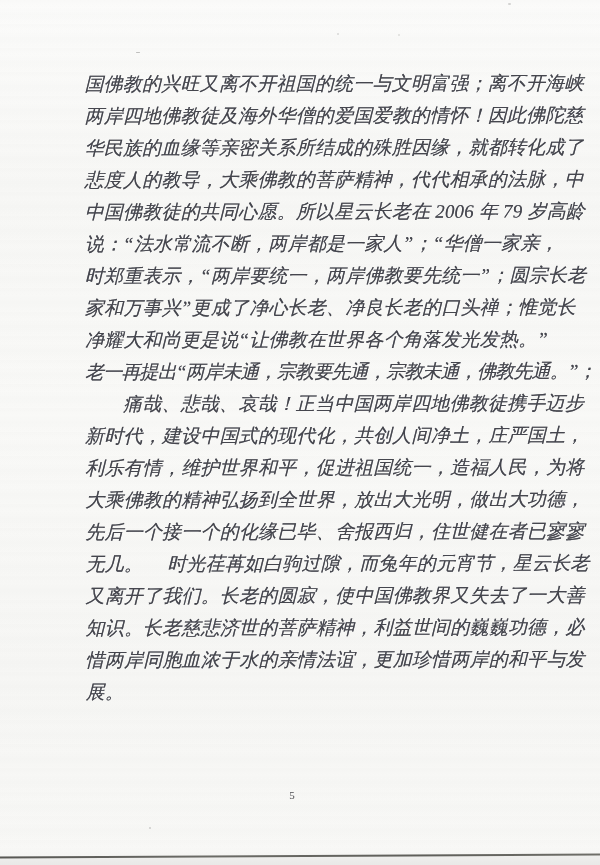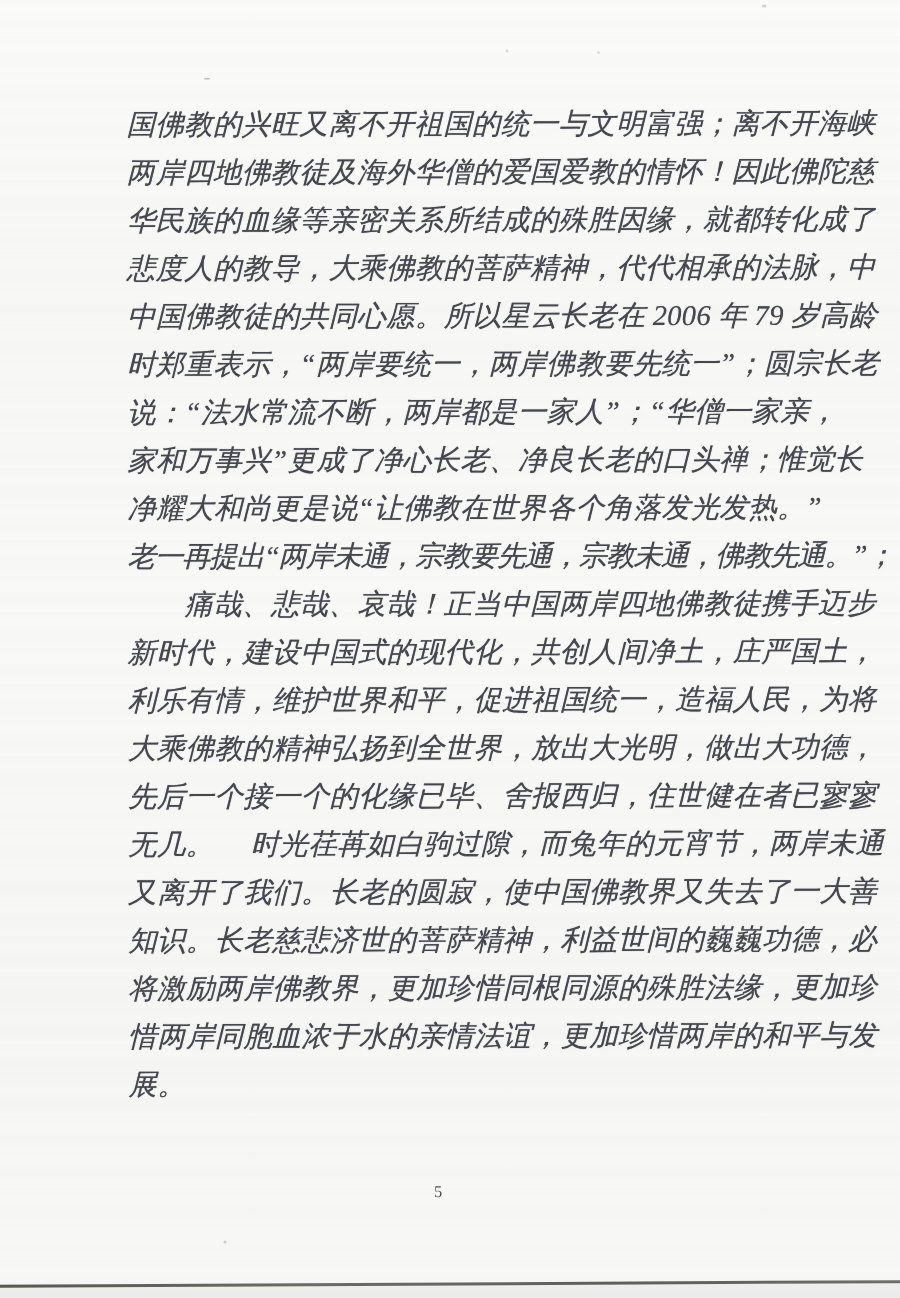--- a/index.html
+++ b/index.html
@@ -94,34 +94,33 @@
 
 <div class="scan-page">
   <div class="scan-texture"></div>
 
   <div class="text-block">
     <div class="line">国佛教的兴旺又离不开祖国的统一与文明富强；离不开海峡</div>
     <div class="line">两岸四地佛教徒及海外华僧的爱国爱教的情怀！因此佛陀慈</div>
     <div class="line">华民族的血缘等亲密关系所结成的殊胜因缘，就都转化成了</div>
     <div class="line">悲度人的教导，大乘佛教的菩萨精神，代代相承的法脉，中</div>
     <div class="line">中国佛教徒的共同心愿。所以星云长老在 2006 年 79 岁高龄</div>
+    <div class="line">说：“法水常流不断，两岸都是一家人”；“华僧一家亲，</div>
     <div class="line">时郑重表示，“两岸要统一，两岸佛教要先统一”；圆宗长老</div>
-    <div class="line">说：“法水常流不断，两岸都是一家人”；“华僧一家亲，</div>
     <div class="line">家和万事兴”更成了净心长老、净良长老的口头禅；惟觉长</div>
     <div class="line">净耀大和尚更是说“让佛教在世界各个角落发光发热。”</div>
     <div class="line tight">老一再提出“两岸未通，宗教要先通，宗教未通，佛教先通。”；</div>
     <div class="line indent">痛哉、悲哉、哀哉！正当中国两岸四地佛教徒携手迈步</div>
     <div class="line">新时代，建设中国式的现代化，共创人间净土，庄严国土，</div>
     <div class="line">利乐有情，维护世界和平，促进祖国统一，造福人民，为将</div>
     <div class="line">大乘佛教的精神弘扬到全世界，放出大光明，做出大功德，</div>
     <div class="line">先后一个接一个的化缘已毕、舍报西归，住世健在者已寥寥</div>
-    <div class="line">无几。　 时光荏苒如白驹过隙，而兔年的元宵节，两岸未通</div>
+    <div class="line">无几。　 时光荏苒如白驹过隙，而兔年的元宵节，星云长老</div>
     <div class="line">又离开了我们。长老的圆寂，使中国佛教界又失去了一大善</div>
     <div class="line">知识。长老慈悲济世的菩萨精神，利益世间的巍巍功德，必</div>
-    <div class="line">将激励两岸佛教界，更加珍惜同根同源的殊胜法缘，更加珍</div>
     <div class="line">惜两岸同胞血浓于水的亲情法谊，更加珍惜两岸的和平与发</div>
     <div class="line">展。</div>
   </div>
 
   <div class="page-number">5</div>
 
   <div class="speck s1"></div>
   <div class="speck s2"></div>
   <div class="speck s3"></div>
   <div class="speck s4"></div>

